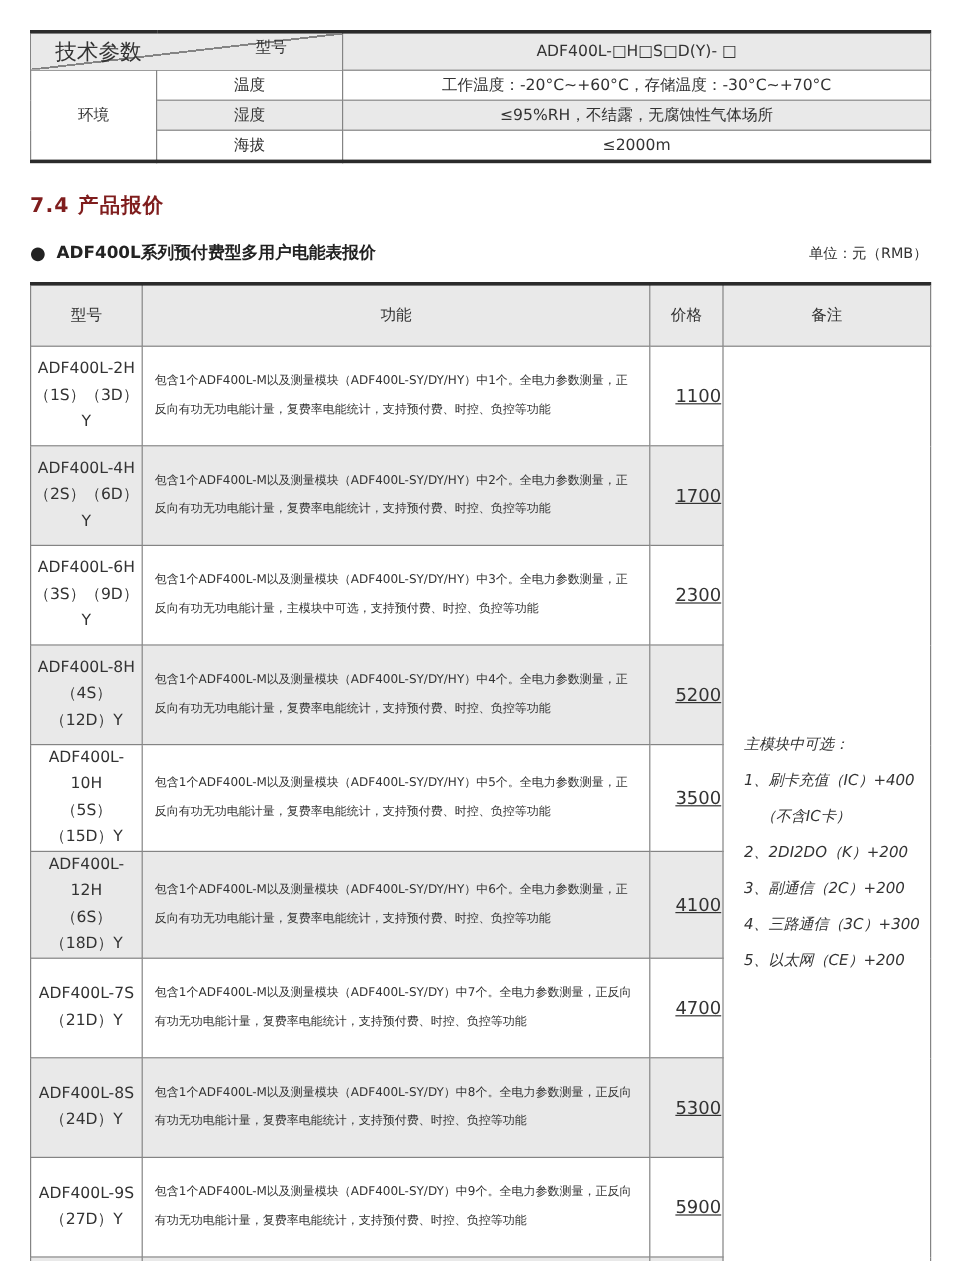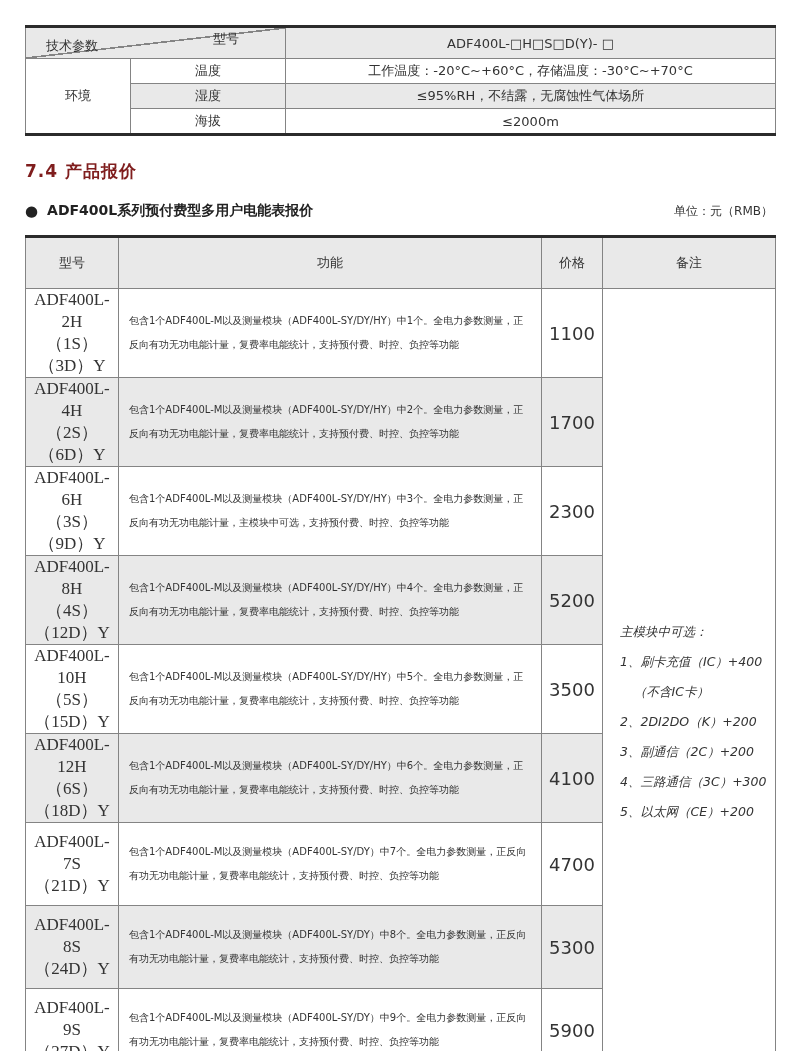--- a/index.html
+++ b/index.html
@@ -47,21 +47,21 @@
   .diag-line {
     position: absolute;
     inset: 0;
     background: linear-gradient(to bottom right,
       transparent calc(50% - 0.8px),
       #848484 calc(50% - 0.8px),
       #848484 calc(50% + 0.8px),
       transparent calc(50% + 0.8px));
   }
   .diag-top    { position: absolute; top: 2px;    right: 46px; font-size: 13px; }
-  .diag-bottom { position: absolute; bottom: 3px; left: 20px;  font-size: 13px; margin-top: 32px; }
+  .diag-bottom { position: absolute; bottom: 3px; left: 20px;  font-size: 18px; margin-top: 32px; }
 
   
   .section-title {
     margin-top: 24px;
     font-size: 17px;
     font-weight: bold;
     color: #7f1d1d;
     letter-spacing: 1px;
   }
   .subtitle-row {
@@ -98,35 +98,35 @@
   table.price-table th {
     height: 48px;
     font-size: 13px;
     font-weight: normal;
     text-align: center;
     background: #e9e9e9;
   }
   table.price-table td { height: 74px; }
   td.model-cell {
     text-align: center;
-    font-size: 17px;
+    font-size: 13px;
     line-height: 22px;
     white-space: pre-line;
     padding: 0 2px;
-    font-family: Liberation Serif, serif;
   }
   td.fn-cell {
     font-size: 10px;
     line-height: 24px;
     padding: 4px 10px;
     text-align: left;
   }
   td.price-cell {
-    text-align: center;
-    font-size: 18px;
+    text-align: right;
+    font-size: 15px;
+    text-decoration: underline;
   }
   td.remark-cell {
     background: #ffffff !important;
     vertical-align: middle;
     padding: 0 4px 0 17px;
     font-size: 12.5px;
   }
   .remark-line { line-height: 30px; white-space: nowrap; font-style: italic; }
   .remark-line.indent { padding-left: 14px; }
 </style>

